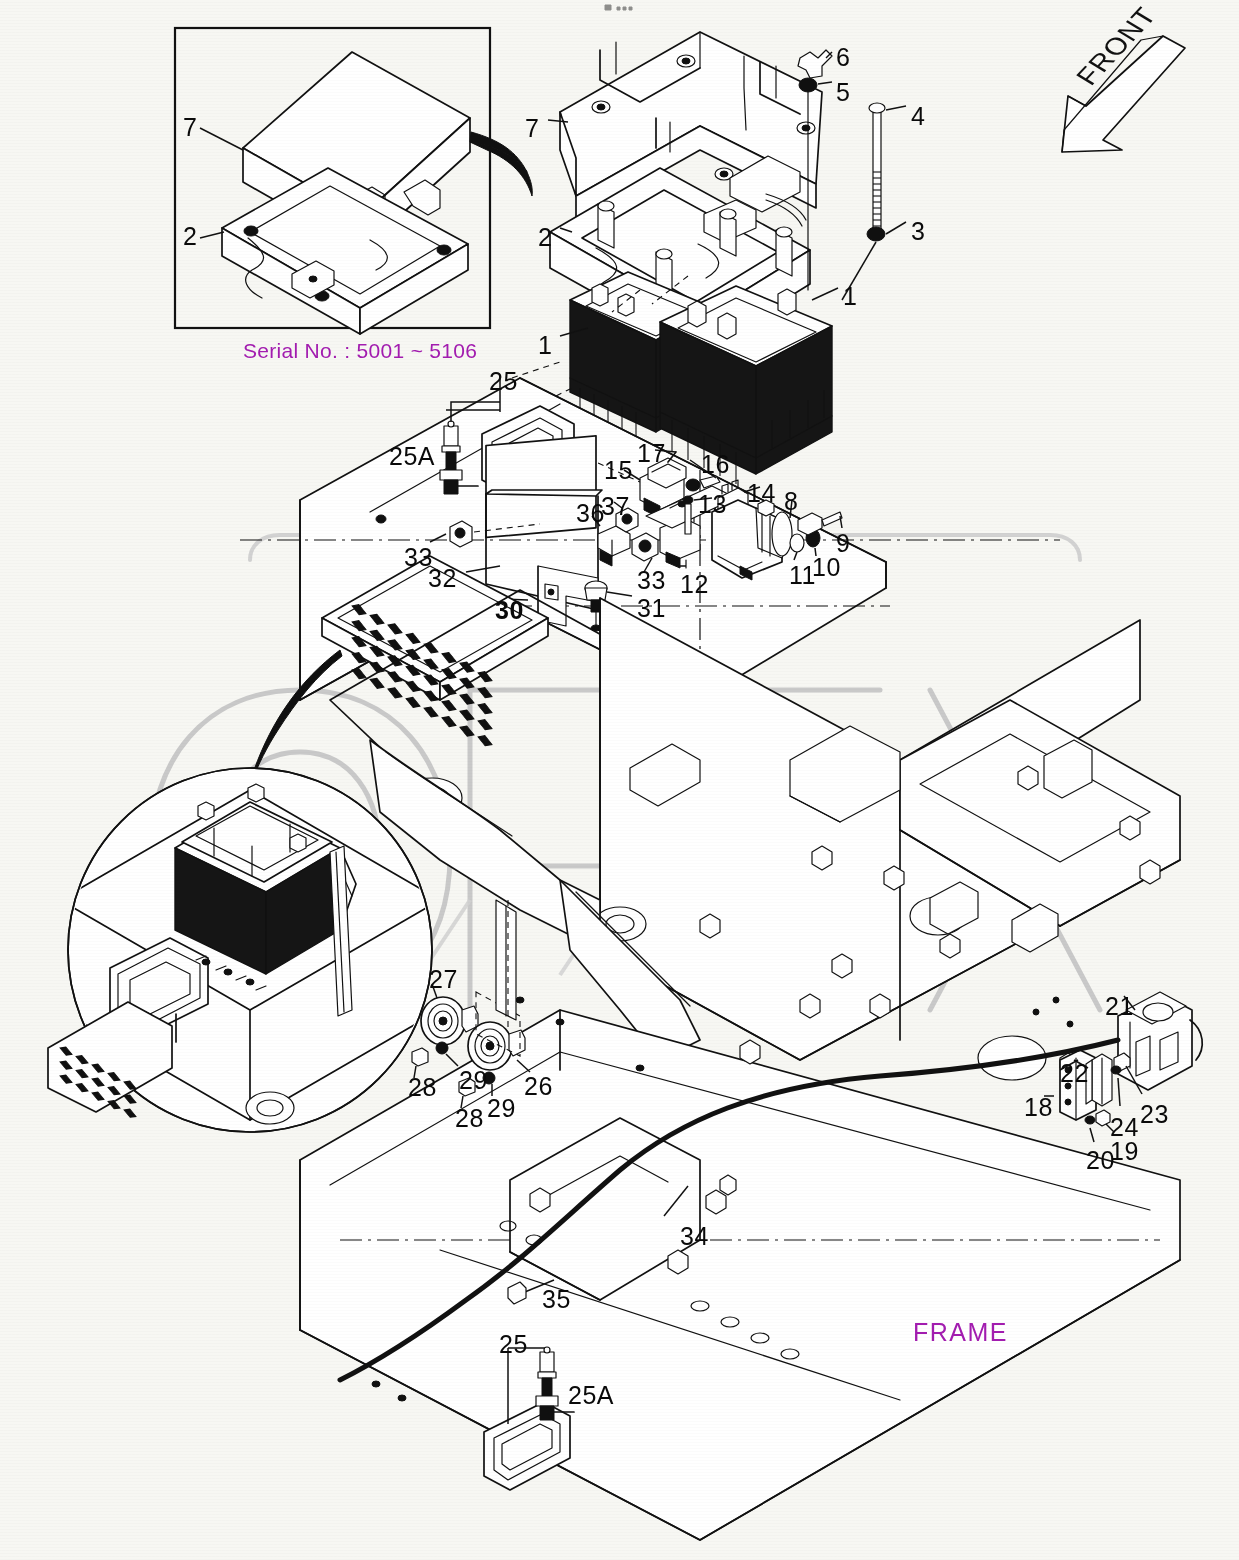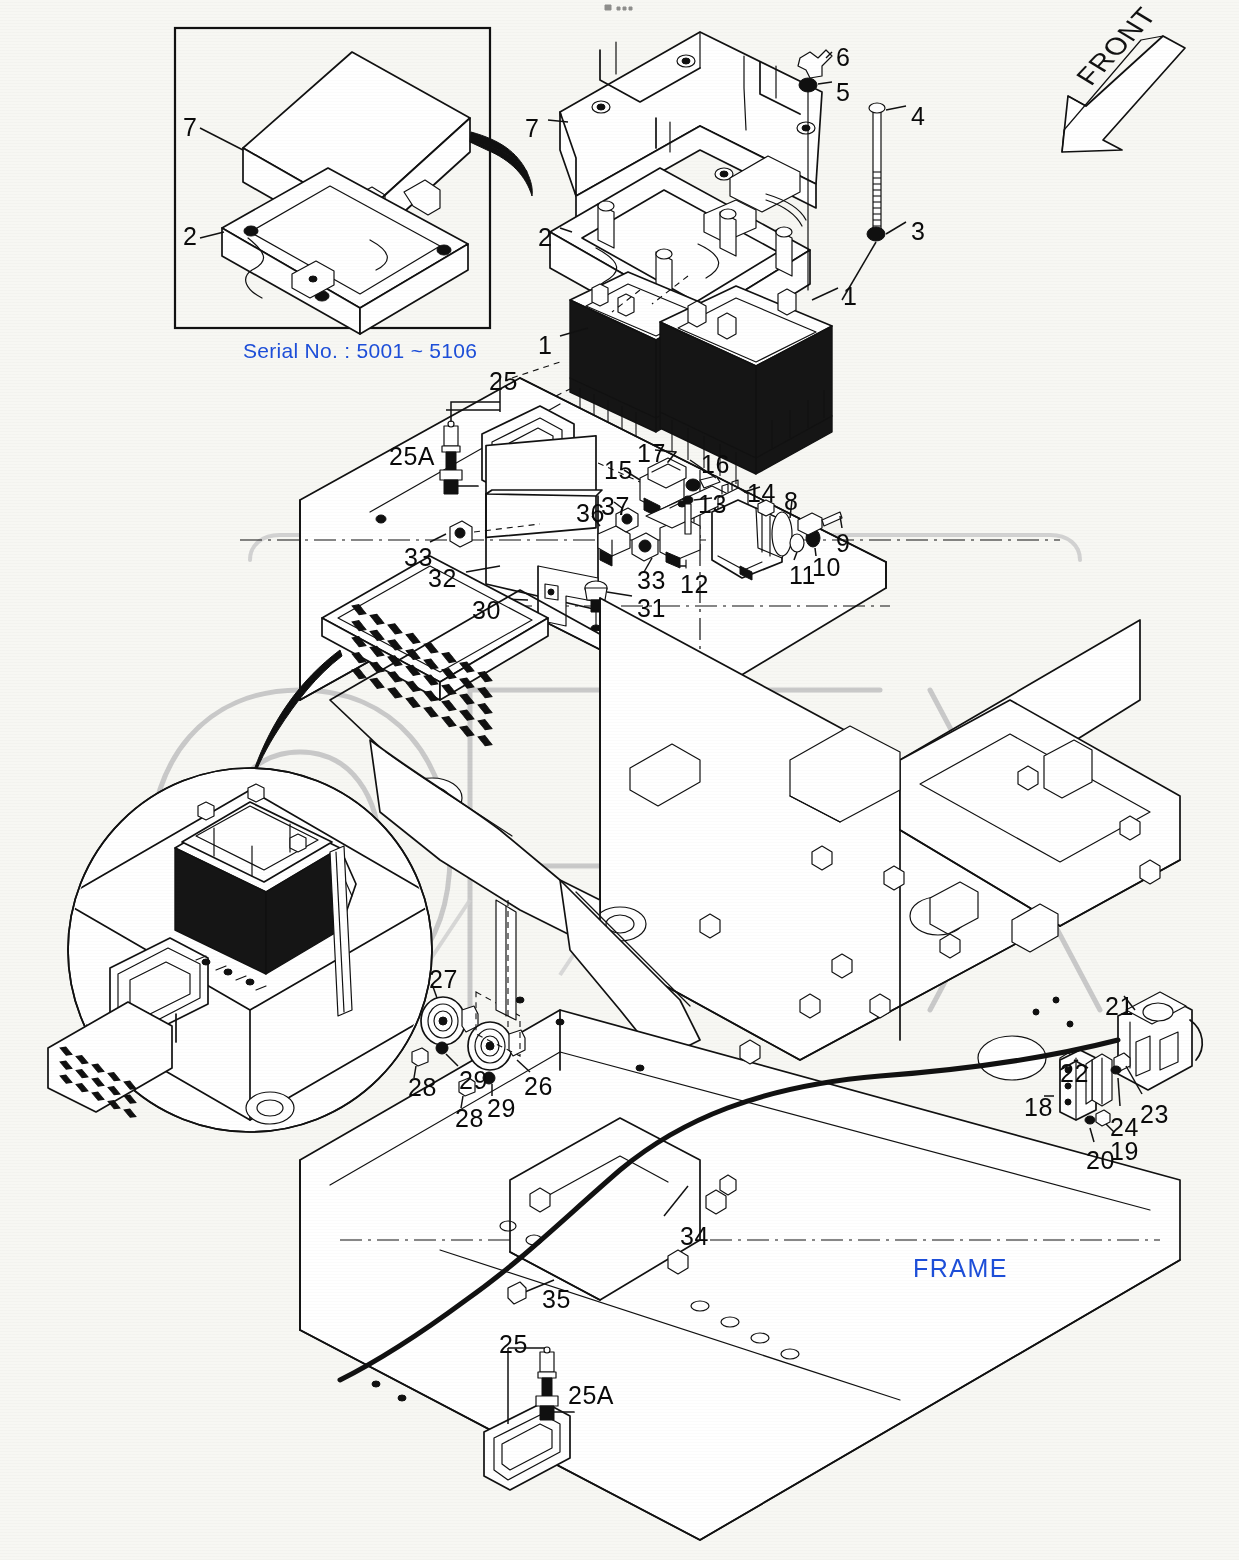--- a/index.html
+++ b/index.html
@@ -8,21 +8,21 @@
     position:relative;width:1239px;height:1560px;overflow:hidden;
     background:#f7f7f3;
   }
   #sheet svg.layer{position:absolute;left:0;top:0;width:1239px;height:1560px;overflow:visible;}
   .callout{
     position:absolute;font-family:"Liberation Sans", sans-serif;
     color:#0a0a0a;white-space:nowrap;line-height:1;
     font-size:25px;letter-spacing:.5px;
   }
   .label-text{
-    position:absolute;font-family:"Liberation Sans", sans-serif;color:#1d4ed8;
+    position:absolute;font-family:"Liberation Sans", sans-serif;color:#a21caf;
     white-space:nowrap;line-height:1;
   }
   #serial-label{font-size:21px;letter-spacing:.3px;}
   #frame-label{font-size:25px;letter-spacing:1.5px;}
   .wm{fill:none;stroke:#c9c9c9;stroke-width:5;stroke-linejoin:round;stroke-linecap:round;}
   .wm2{fill:none;stroke:#d2d2d2;stroke-width:4;}
   .ln{fill:none;stroke:#111;stroke-width:1.7;stroke-linejoin:round;stroke-linecap:round;}
   .ln-t{fill:none;stroke:#111;stroke-width:1.2;stroke-linejoin:round;stroke-linecap:round;}
   .ln-h{fill:none;stroke:#111;stroke-width:1.1;}
   .fillw{fill:#ffffff;stroke:#111;stroke-width:1.7;stroke-linejoin:round;}
@@ -701,21 +701,21 @@
       <path class="fillk" d="M629 7 l3 0 l0 3 l-3 0 Z"></path>
     </g>
   </svg>
 
   <div class="noise"></div>
 
   <div class="callout" style="left:183px;top:115px">7</div>
   <div class="callout" style="left:183px;top:224px">2</div>
   <div class="label-text" id="serial-label" style="left:243px;top:340px">Serial No. : 5001 ~ 5106</div>
 
-  <div class="label-text" id="frame-label" style="left:913px;top:1256px">FRAME</div>
+  <div class="label-text" id="frame-label" style="left:913px;top:1320px">FRAME</div>
 
   <div id="callout-host">
       <div class="callout" style="left: 836px; top: 45px;">6</div>
       <div class="callout" style="left: 836px; top: 80px;">5</div>
       <div class="callout" style="left: 911px; top: 104px;">4</div>
       <div class="callout" style="left: 525px; top: 116px;">7</div>
       <div class="callout" style="left: 911px; top: 219px;">3</div>
       <div class="callout" style="left: 538px; top: 225px;">2</div>
       <div class="callout" style="left: 843px; top: 284px;">1</div>
       <div class="callout" style="left: 538px; top: 333px;">1</div>
@@ -729,21 +729,21 @@
       <div class="callout" style="left: 784px; top: 489px;">8</div>
       <div class="callout" style="left: 836px; top: 531px;">9</div>
       <div class="callout" style="left: 601px; top: 494px;">37</div>
       <div class="callout" style="left: 576px; top: 501px;">36</div>
       <div class="callout" style="left: 812px; top: 555px;">10</div>
       <div class="callout" style="left: 789px; top: 563px;">11</div>
       <div class="callout" style="left: 680px; top: 572px;">12</div>
       <div class="callout" style="left: 404px; top: 545px;">33</div>
       <div class="callout" style="left: 637px; top: 568px;">33</div>
       <div class="callout" style="left: 428px; top: 566px;">32</div>
-      <div class="callout" style="left: 472px; top: 598px;">30</div>
+      <div class="callout" style="left: 495px; top: 598px; font-weight: bold;">30</div>
       <div class="callout" style="left: 637px; top: 596px;">31</div>
       <div class="callout" style="left: 429px; top: 967px; text-align: center;">27</div>
       <div class="callout" style="left: 408px; top: 1075px;">28</div>
       <div class="callout" style="left: 459px; top: 1068px;">29</div>
       <div class="callout" style="left: 524px; top: 1074px;">26</div>
       <div class="callout" style="left: 455px; top: 1106px;">28</div>
       <div class="callout" style="left: 487px; top: 1096px;">29</div>
       <div class="callout" style="left: 1105px; top: 994px;">21</div>
       <div class="callout" style="left: 1060px; top: 1061px;">22</div>
       <div class="callout" style="left: 1024px; top: 1095px;">18</div>

